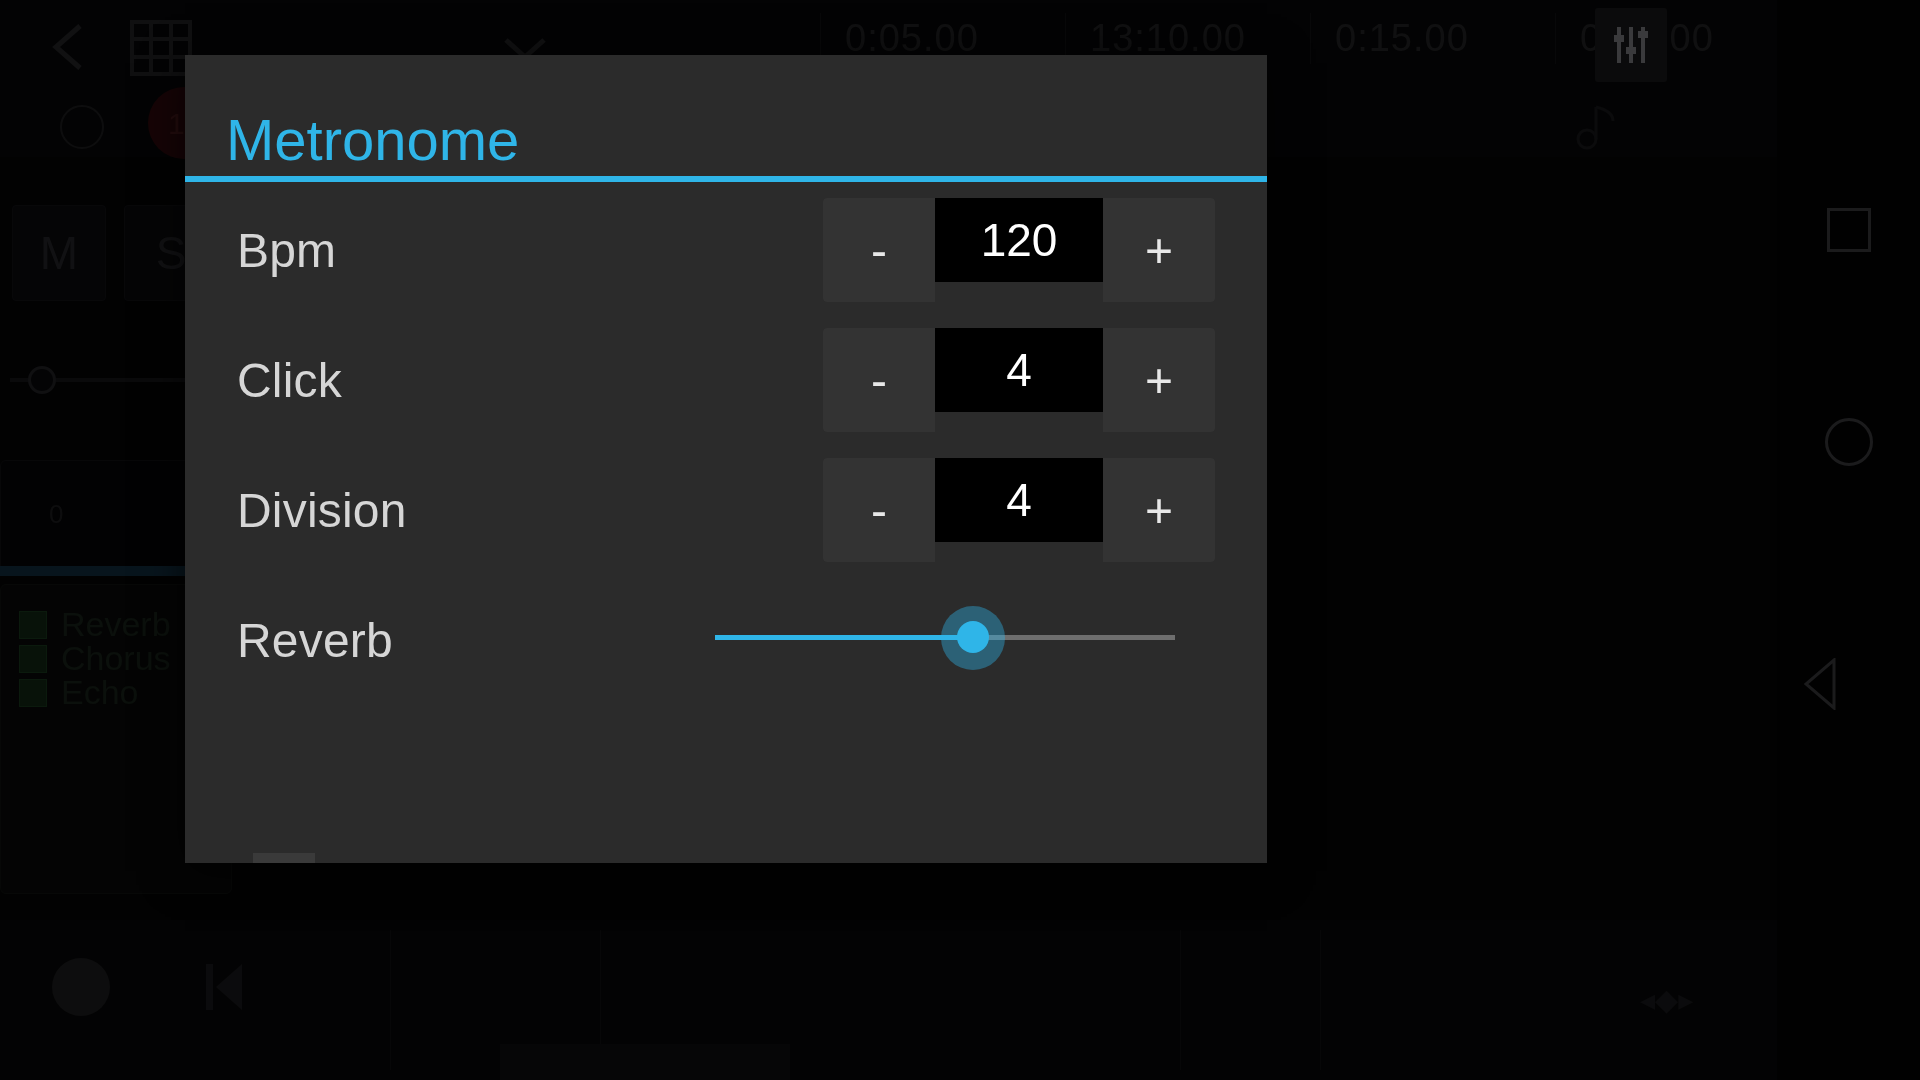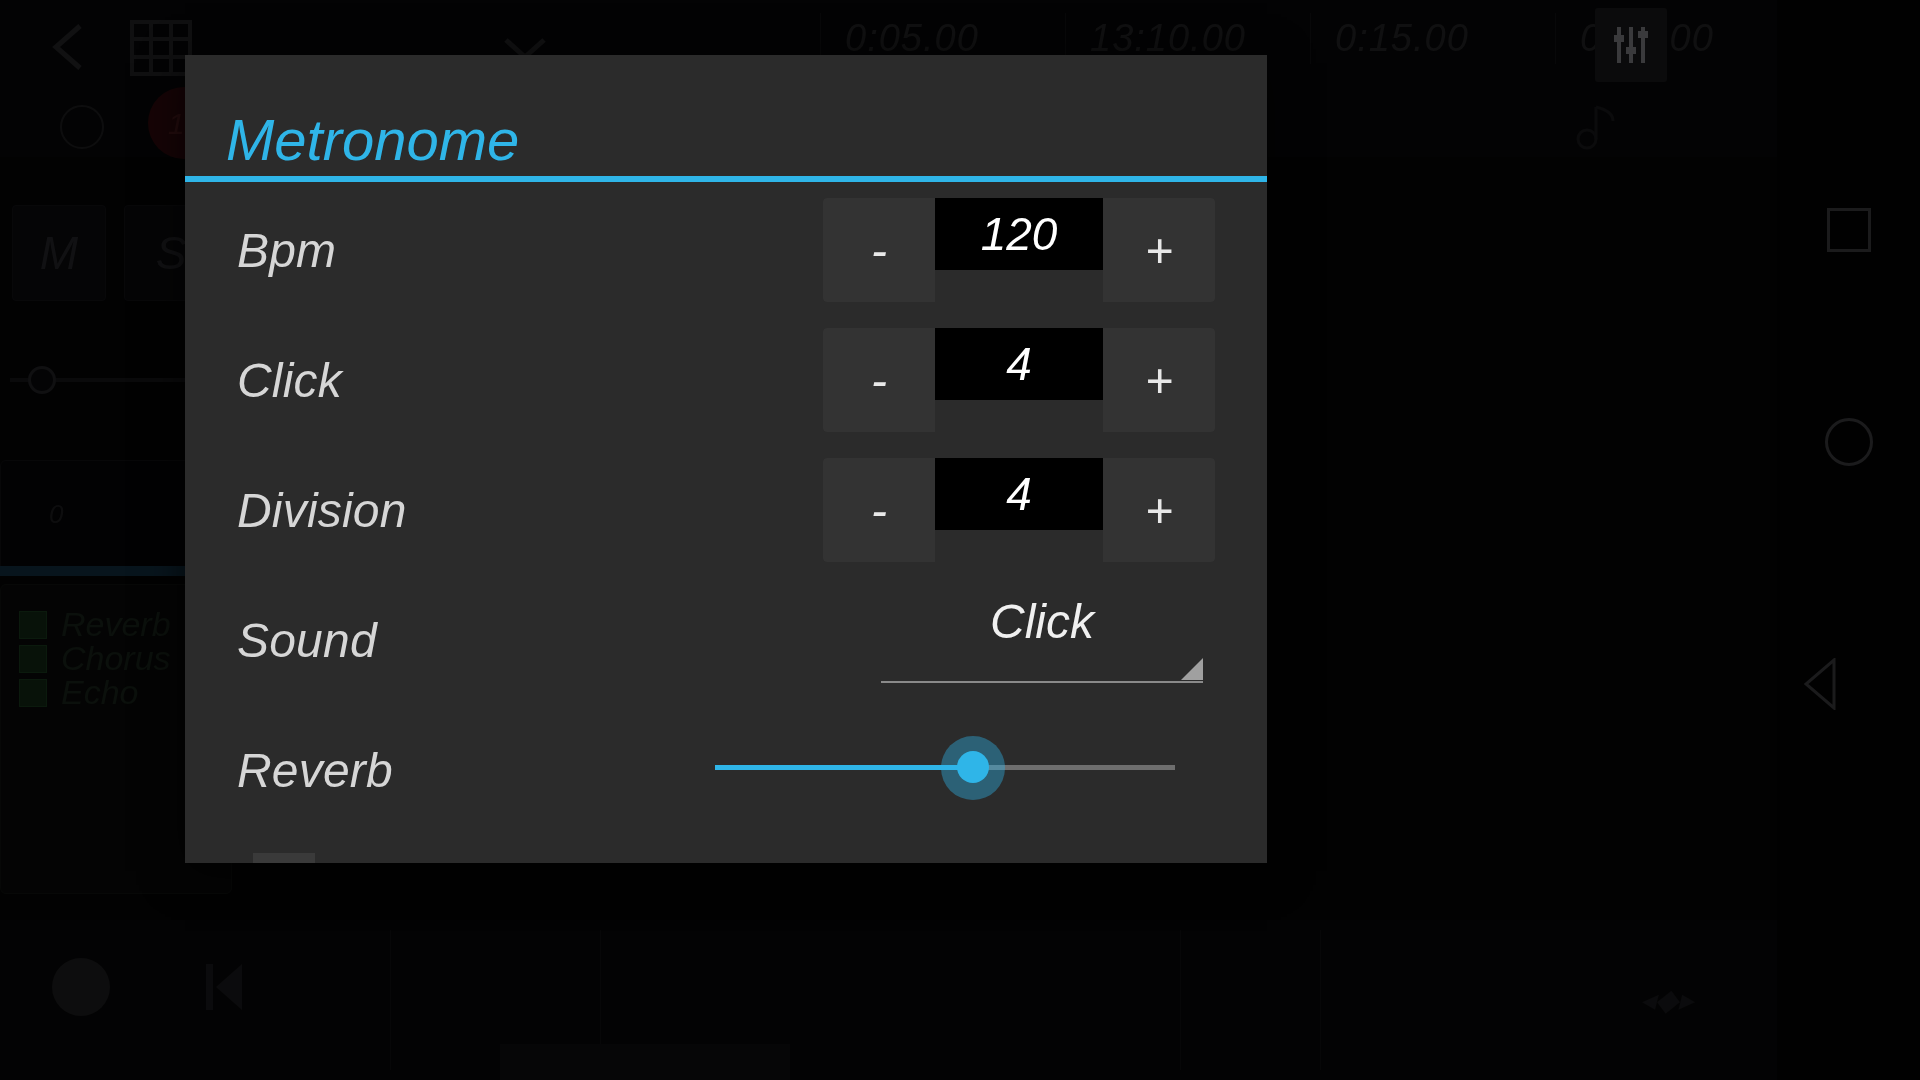--- a/index.html
+++ b/index.html
@@ -7,21 +7,20 @@
     width: 1920px; height: 1080px;
     background: #000;
     font-family: "Liberation Sans", sans-serif;
     overflow: hidden;
   }
   #screen {
     position: relative;
     width: 1920px; height: 1080px;
     background: #86efac;
     overflow: hidden;
-    font-style: italic;
   }
 
   
   #bg-app {
     position: absolute; inset: 0;
     background: #060607;
   }
 
   
   .bg-appbar {
@@ -230,21 +229,21 @@
   .step-btn {
     width: 112px; height: 104px;
     background: #333333;
     display: flex; align-items: center; justify-content: center;
     font-size: 48px; color: #e8e8e8; font-weight: 400;
     user-select: none;
   }
   .step-btn.minus { border-radius: 4px 0 0 4px; }
   .step-btn.plus  { border-radius: 0 4px 4px 0; }
   .step-value {
-    width: 168px; height: 72px;
+    width: 168px; height: 84px;
     background: #000000;
     display: flex; align-items: center; justify-content: center;
     font-size: 46px; color: #ffffff;
   }
 
   
   .dropdown {
     position: absolute; left: 696px; top: 22px;
     width: 322px; height: 86px;
   }
@@ -444,28 +443,20 @@
 
       <div class="row">
         <div class="row-label">Division</div>
         <div class="stepper">
           <div class="step-btn minus">-</div>
           <div class="step-value">4</div>
           <div class="step-btn plus">+</div>
         </div>
       </div>
 
-      <div class="row">
-        <div class="row-label">Sound</div>
-        <div class="dropdown">
-          <div class="dropdown-value">Click</div>
-          <div class="dropdown-line"></div>
-          <div class="dropdown-arrow"></div>
-        </div>
-      </div>
 
       <div class="row">
         <div class="row-label">Reverb</div>
         <div class="slider">
           <div class="slider-track-bg"></div>
           <div class="slider-track-fill" id="vol-fill" style="width: 258px;"></div>
           <div class="slider-halo" id="vol-halo" style="left: 258px;"></div>
           <div class="slider-thumb" id="vol-thumb" style="left: 258px;"></div>
         </div>
       </div>

